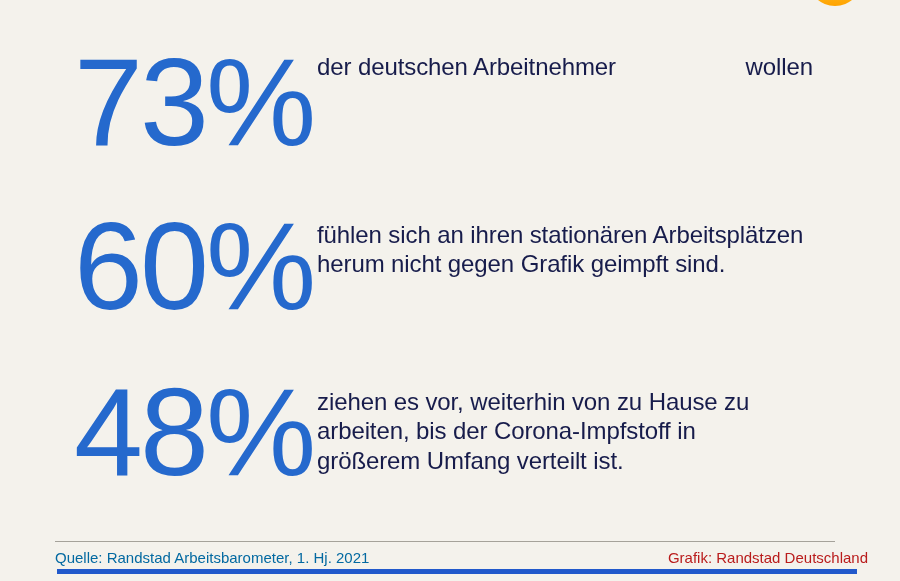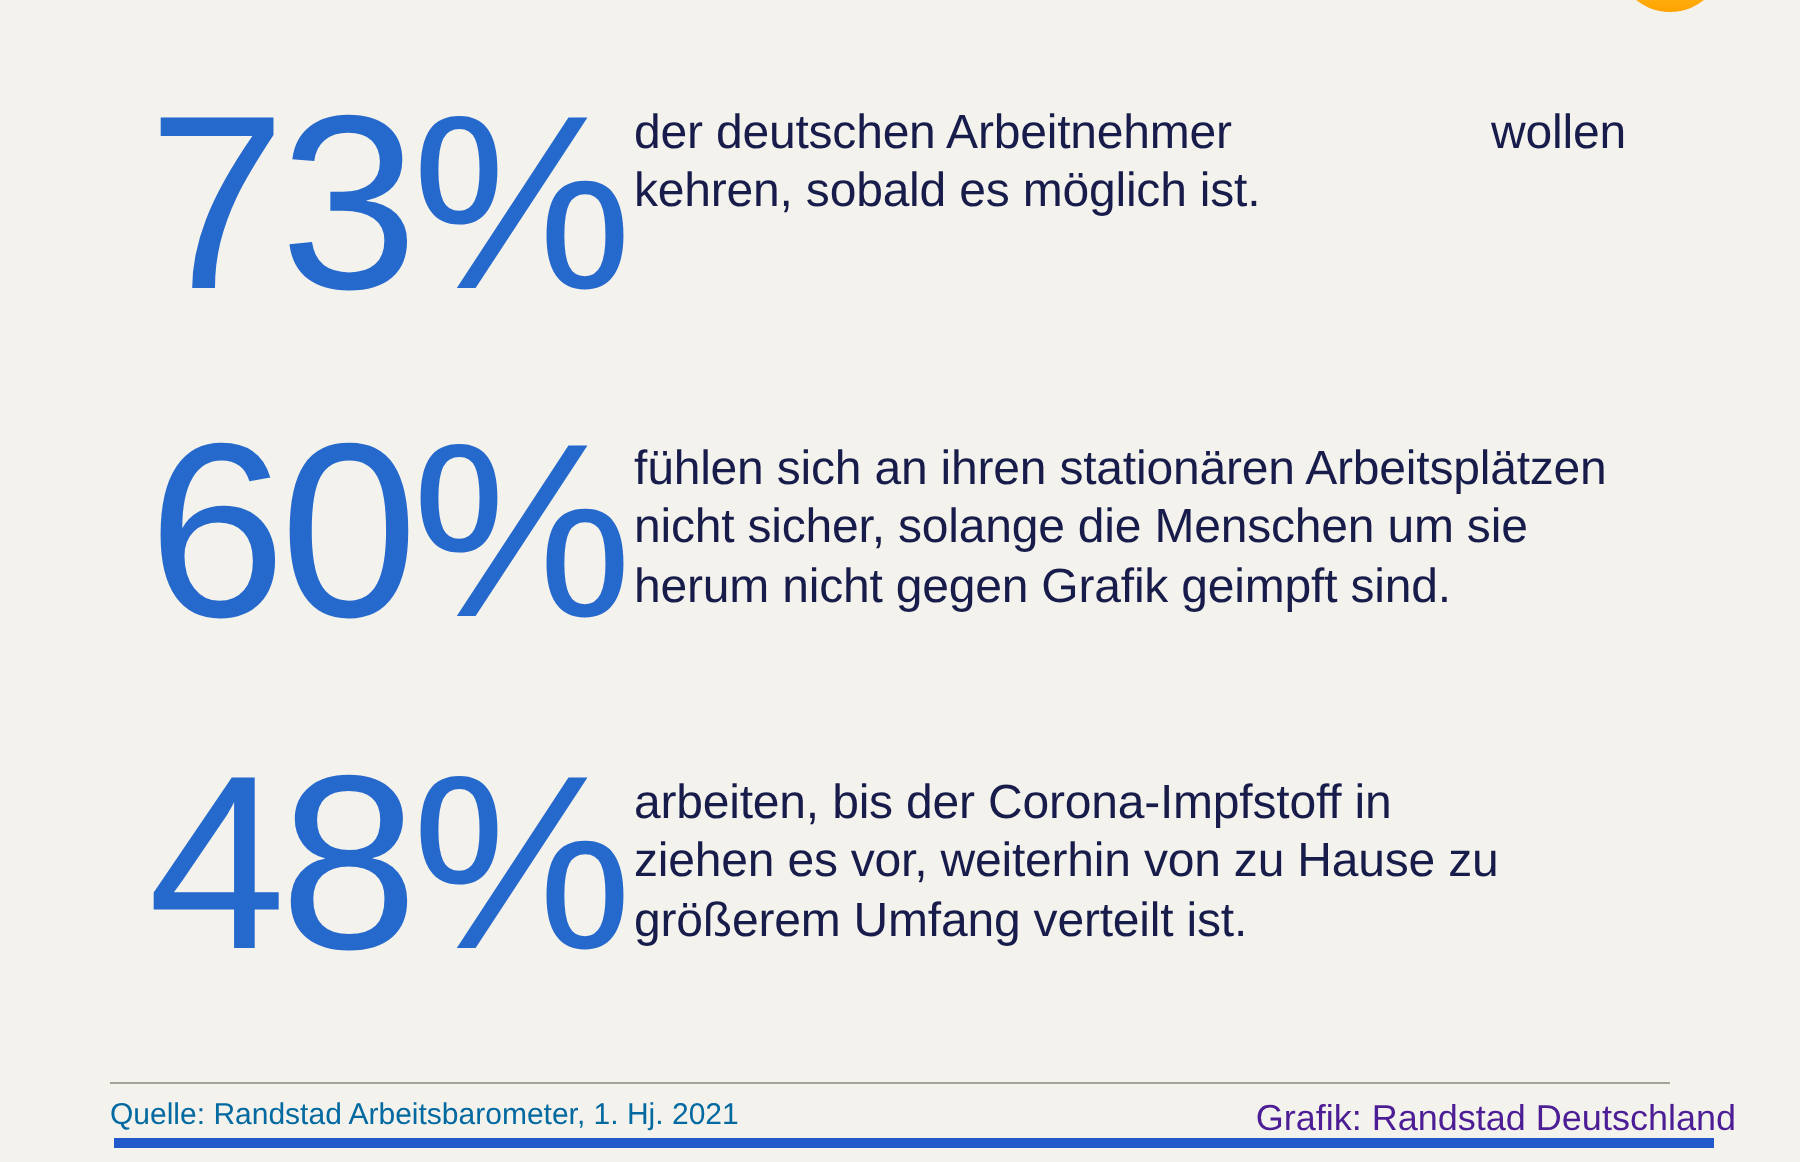--- a/index.html
+++ b/index.html
@@ -77,22 +77,22 @@
     top: 549px;
     left: 55px;
     font-size: 15px;
     color: #0369a1;
     white-space: nowrap;
   }
   .footer-credit {
     position: absolute;
     top: 549px;
     right: 32px;
-    font-size: 18px;
-    color: #4c1d95;
+    font-size: 15px;
+    color: #b91c1c;
     white-space: nowrap;
   }
   .bottom-bar {
     position: absolute;
     bottom: 0;
     left: 57px;
     right: 43px;
     height: 5px;
     background: #2159cb;
   }
@@ -104,38 +104,36 @@
 
   <div class="dot"></div>
 
   <section class="stat stat-1">
     <div class="stat-value">73%</div>
     <div class="stat-text">
       <div class="line line-spread">
         <span>der deutschen Arbeitnehmer</span>
         <span>wollen</span>
       </div>
-      <div class="line">kehren, sobald es möglich ist.</div>
     </div>
   </section>
 
   <section class="stat stat-2">
     <div class="stat-value">60%</div>
     <div class="stat-text">
       <div class="line">fühlen sich an ihren stationären Arbeitsplätzen</div>
-      <div class="line">nicht sicher, solange die Menschen um sie</div>
       <div class="line">herum nicht gegen Grafik geimpft sind.</div>
     </div>
   </section>
 
   <section class="stat stat-3">
     <div class="stat-value">48%</div>
     <div class="stat-text">
+      <div class="line">ziehen es vor, weiterhin von zu Hause zu</div>
       <div class="line">arbeiten, bis der Corona-Impfstoff in</div>
-      <div class="line">ziehen es vor, weiterhin von zu Hause zu</div>
       <div class="line">größerem Umfang verteilt ist.</div>
     </div>
   </section>
 
   <div class="divider"></div>
   <div class="footer-source">Quelle: Randstad Arbeitsbarometer, 1. Hj. 2021</div>
   <div class="footer-credit">Grafik: Randstad Deutschland</div>
 
   <div class="bottom-bar"></div>
 

